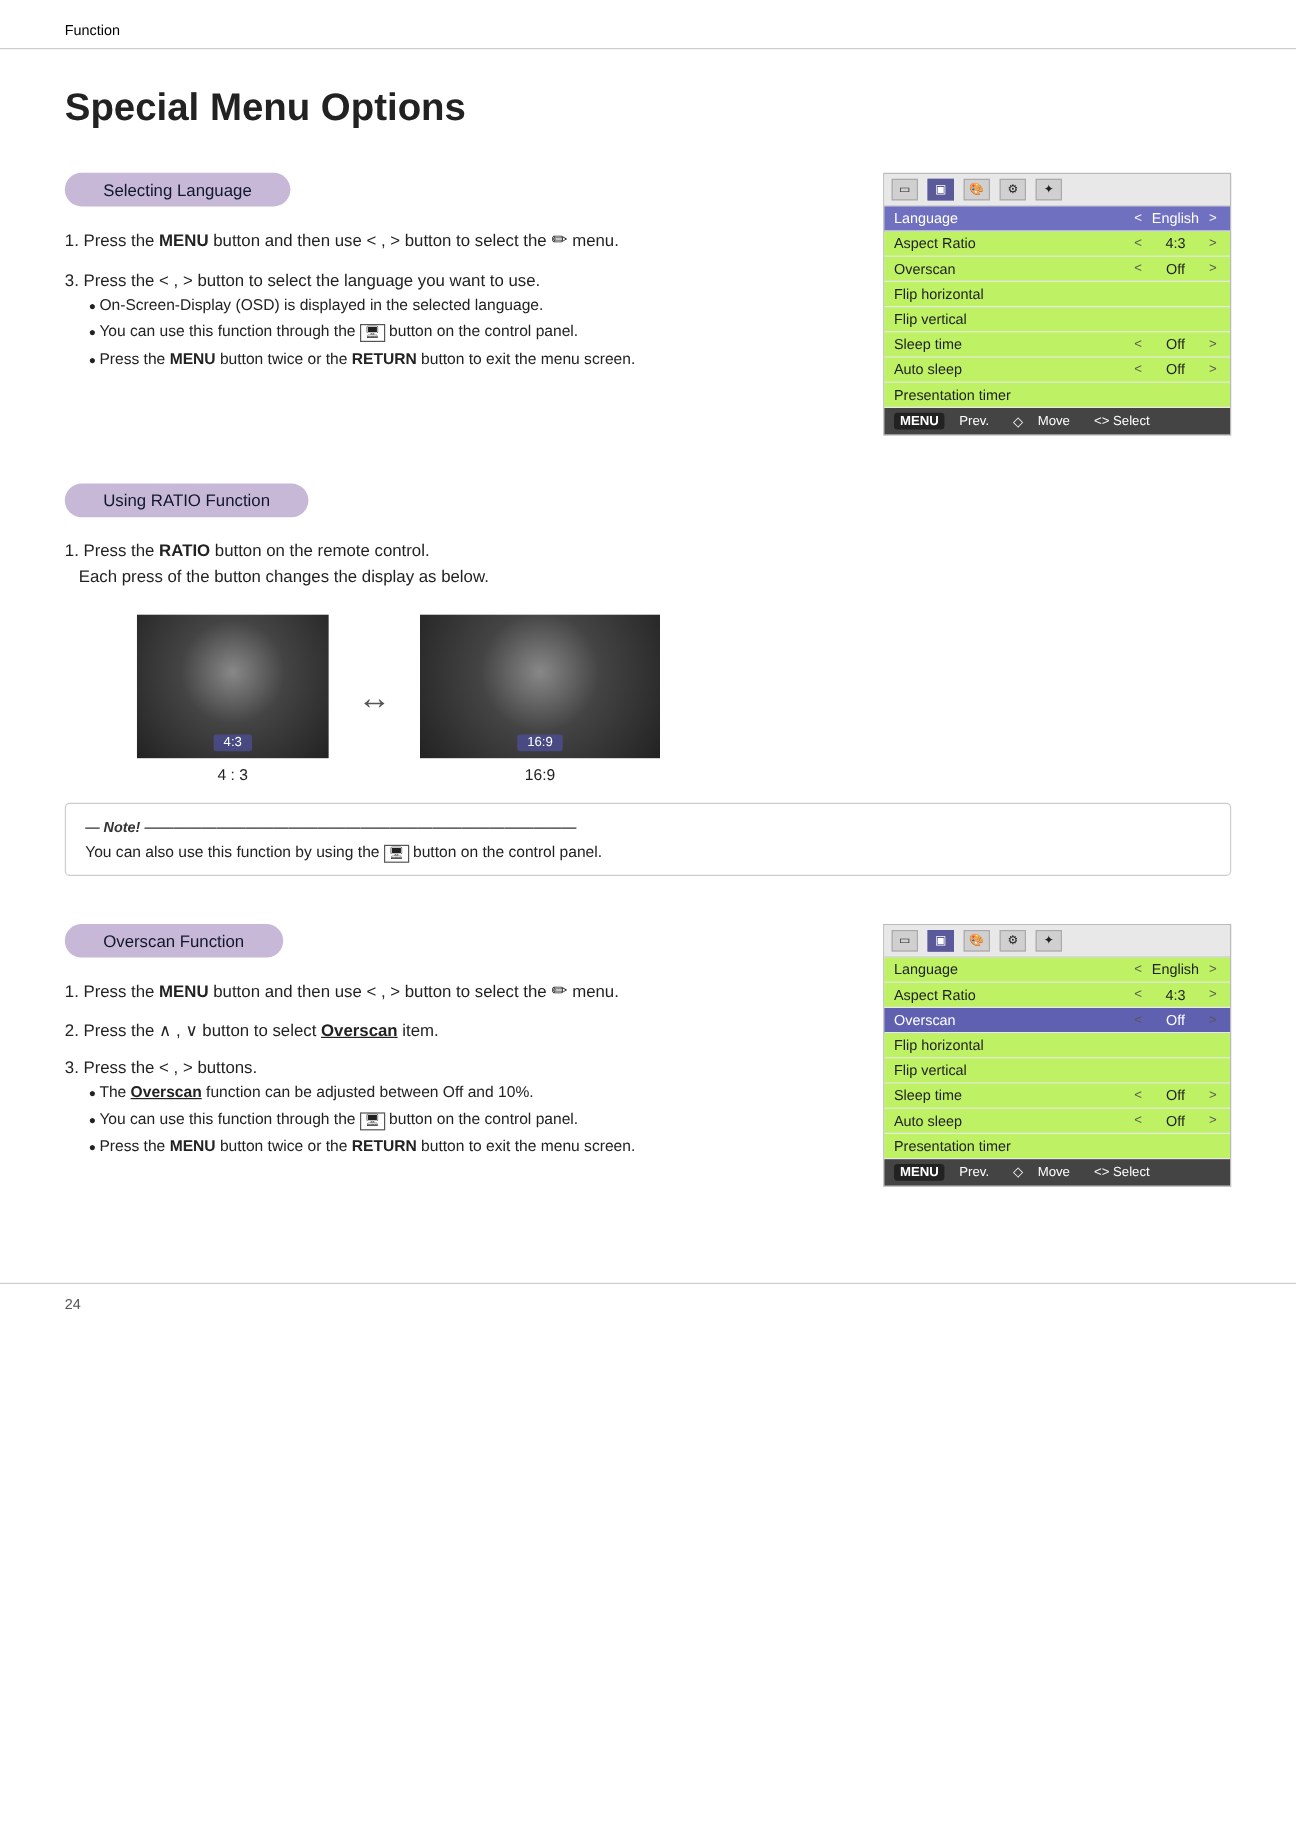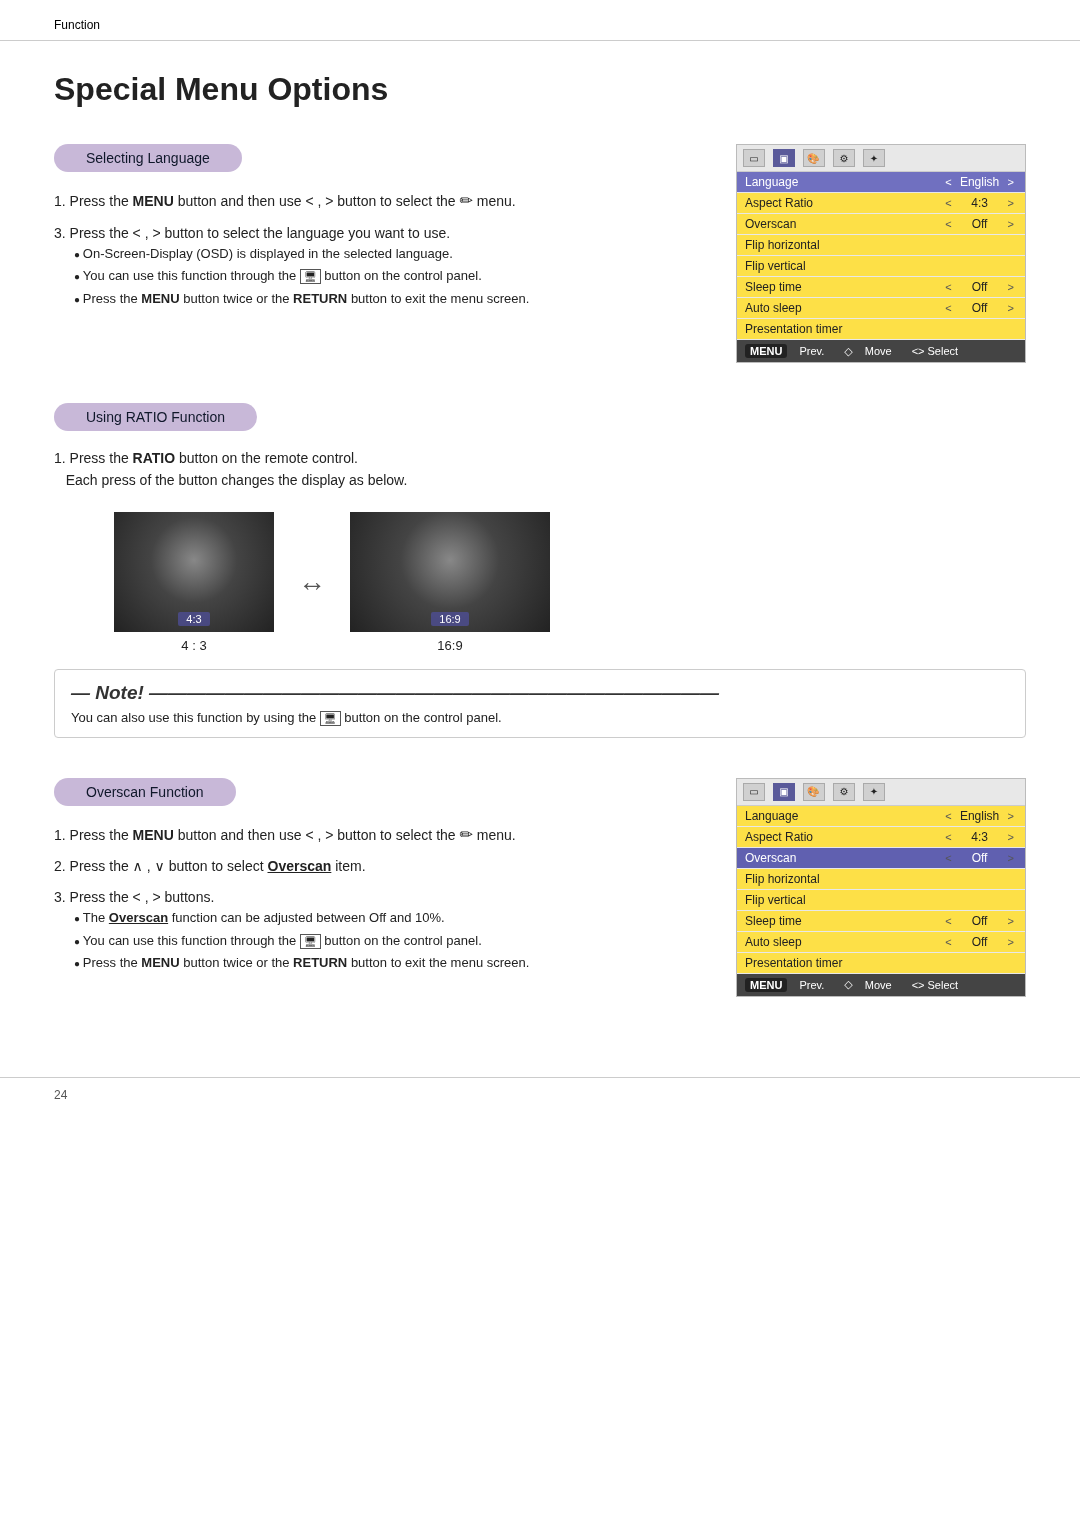--- a/index.html
+++ b/index.html
@@ -106,21 +106,21 @@
       display: flex;
       align-items: center;
       padding: 3px 8px;
       border-bottom: 1px solid #e8e8e8;
     }
     .menu-row.highlighted {
       background: #7070c0;
       color: #fff;
     }
     .menu-row.normal {
-      background: #fde047;
+      background: #bef264;
       color: #222;
     }
     .menu-label {
       flex: 1;
       font-size: 12px;
     }
     .menu-arrow {
       font-size: 11px;
       margin: 0 3px;
       color: #555;
@@ -198,21 +198,21 @@
       border: 1px solid #ccc;
       border-radius: 4px;
       padding: 12px 16px;
       margin: 16px 0;
       font-size: 13px;
       position: relative;
     }
     .note-title {
       font-style: italic;
       font-weight: bold;
-      font-size: 19px;
+      font-size: 12px;
       margin-bottom: 6px;
       color: #333;
     }
     
     .img-placeholder {
       width: 100%;
       height: 100%;
       background: radial-gradient(circle at 50% 40%, #888 0%, #444 40%, #222 100%);
     }
     

